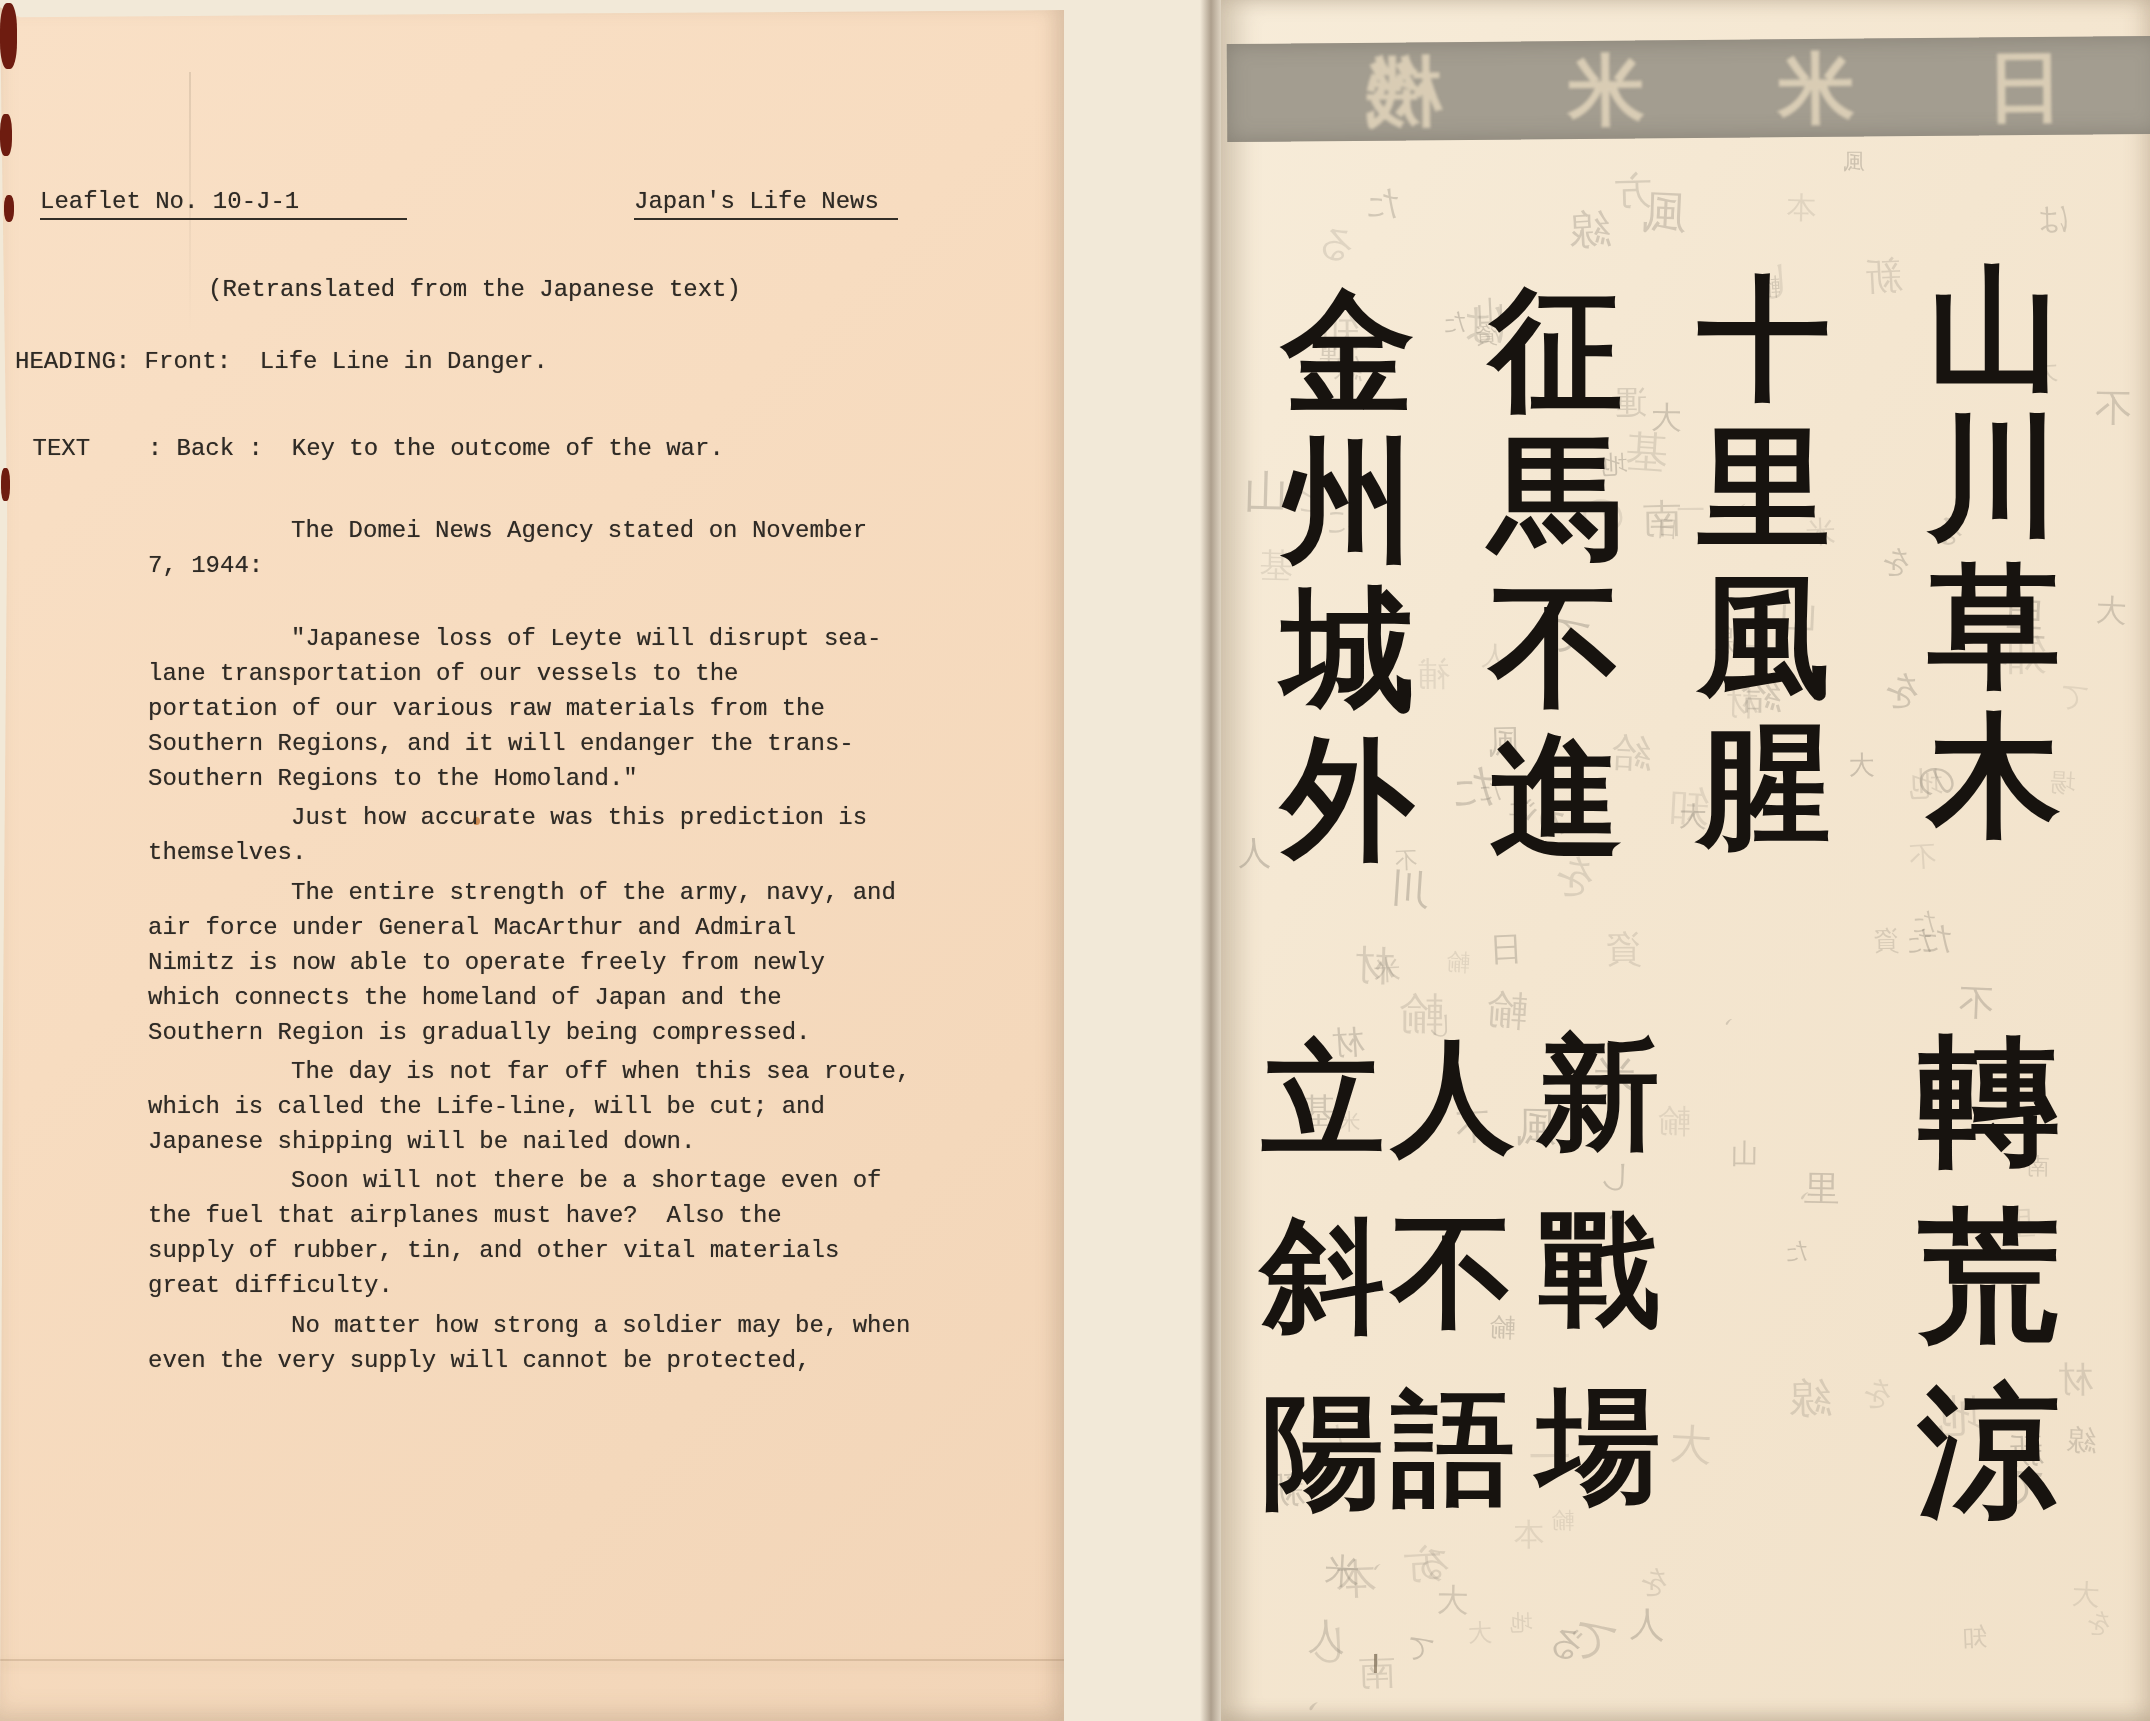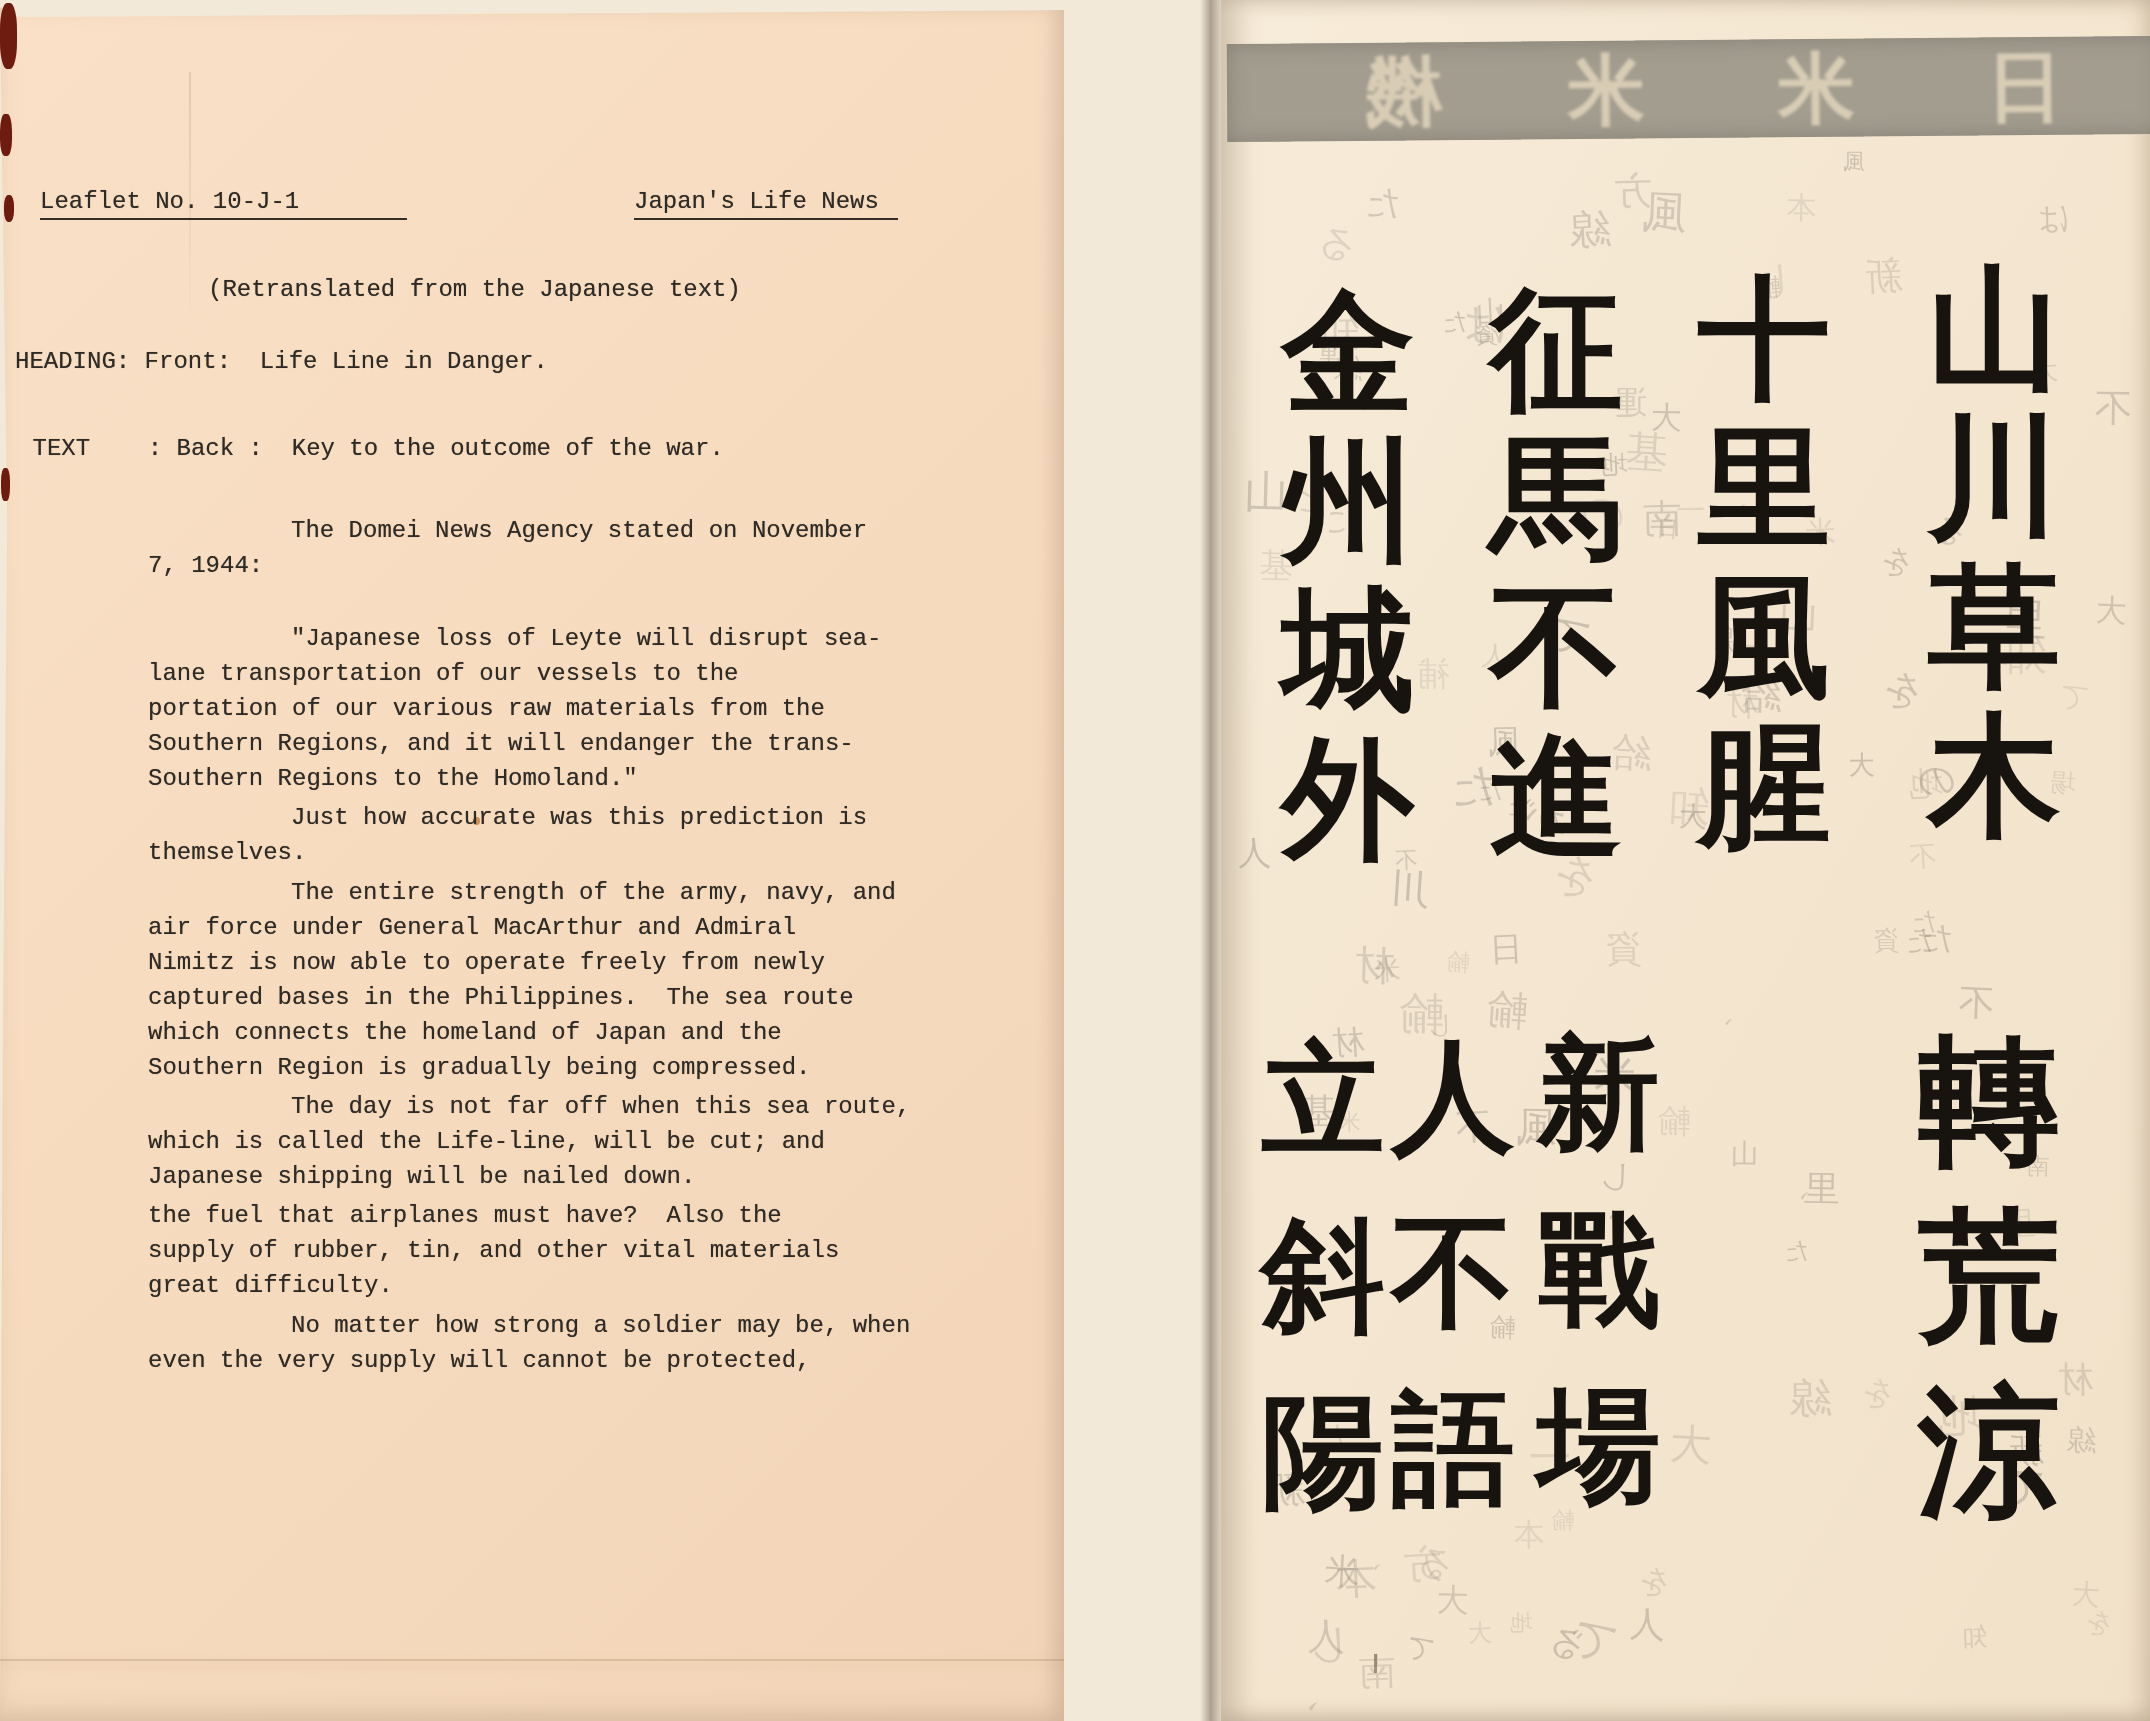--- a/index.html
+++ b/index.html
@@ -84,30 +84,30 @@
           <div class="tline">Southern Regions to the Homoland."</div>
         </div>
         <div class="para">
           <div class="tline findent">Just how accurate was this prediction is</div>
           <div class="tline">themselves.</div>
         </div>
         <div class="para">
           <div class="tline findent">The entire strength of the army, navy, and</div>
           <div class="tline">air force under General MacArthur and Admiral</div>
           <div class="tline">Nimitz is now able to operate freely from newly</div>
-          <div class="tline">captured bases in the Philippines.  The sea route</div>
           <div class="tline">which connects the homeland of Japan and the</div>
           <div class="tline">Southern Region is gradually being compressed.</div>
         </div>
         <div class="para">
           <div class="tline findent">The day is not far off when this sea route,</div>
           <div class="tline">which is called the Life-line, will be cut; and</div>
           <div class="tline">Japanese shipping will be nailed down.</div>
         </div>
         <div class="para">
+          <div class="tline findent">Soon will not there be a shortage even of</div>
           <div class="tline">the fuel that airplanes must have?  Also the</div>
           <div class="tline">supply of rubber, tin, and other vital materials</div>
           <div class="tline">great difficulty.</div>
         </div>
         <div class="para">
           <div class="tline findent">No matter how strong a soldier may be, when</div>
           <div class="tline">even the very supply will cannot be protected,</div>
         </div>
       </div>
 

